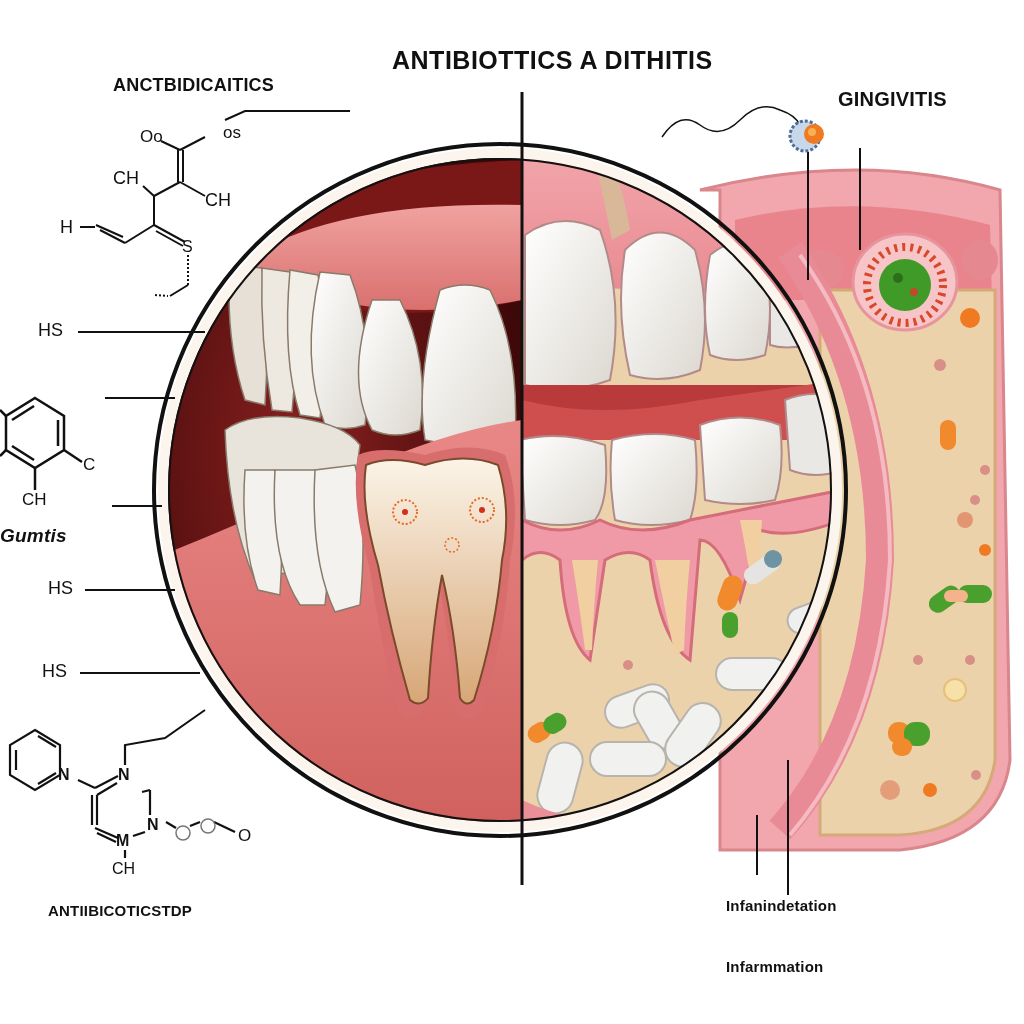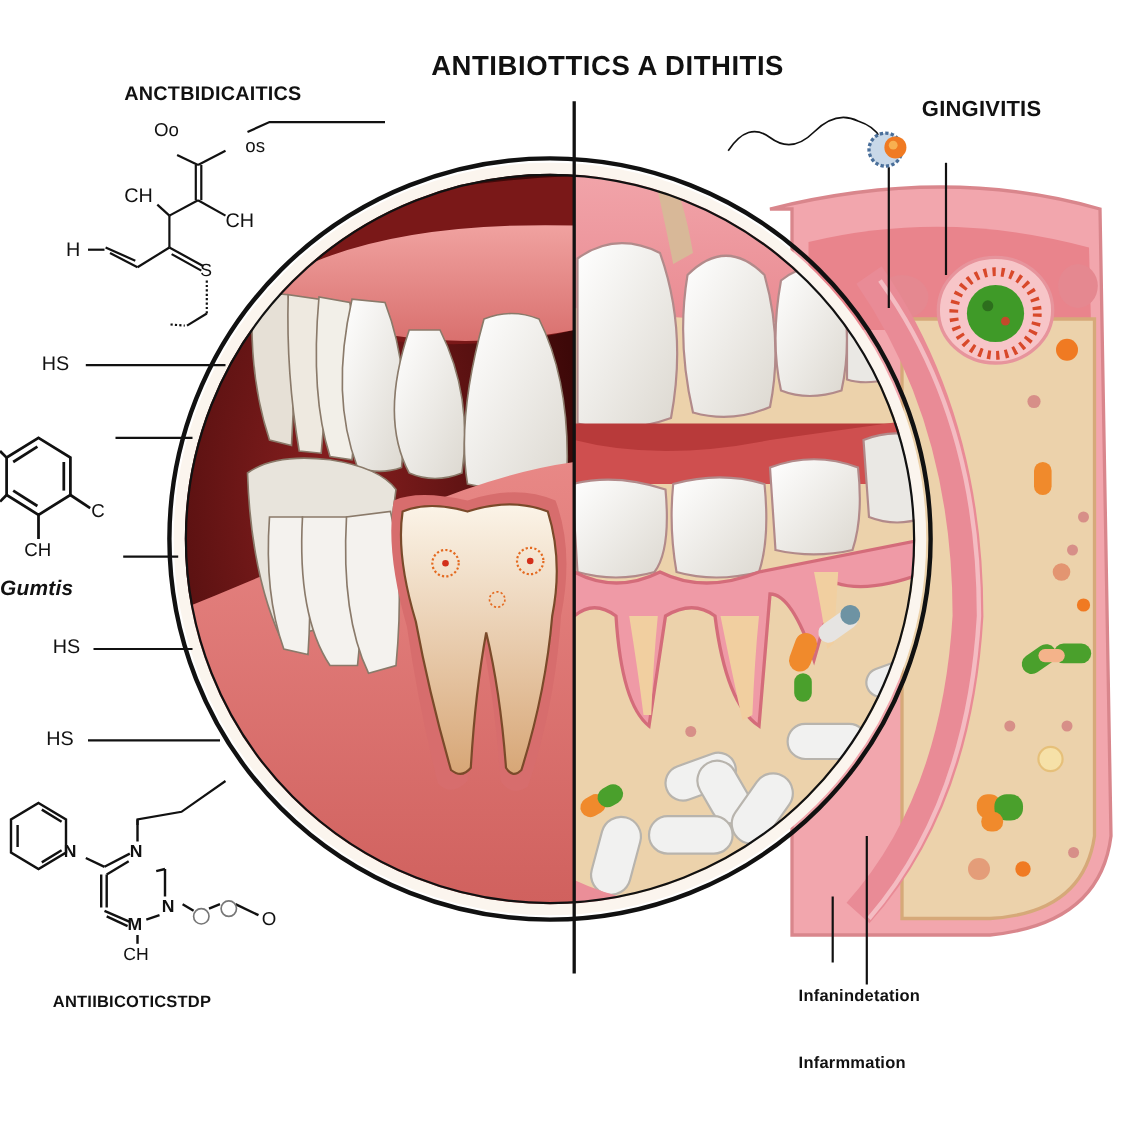--- a/index.html
+++ b/index.html
@@ -260,21 +260,21 @@
 </svg>
 
 <div class="lbl" style="left:392px;top:46px;font-size:25px;letter-spacing:0.5px;">ANTIBIOTTICS A DITHITIS</div>
 <div class="lbl" style="left:93px;top:75px;font-size:18px;margin-left:20px;">ANCTBIDICAITICS</div>
 <div class="lbl" style="left:838px;top:88px;font-size:20px;">GINGIVITIS</div>
 <div class="lbl" style="left:0px;top:525px;font-size:19px;font-weight:bold;font-style:italic;">Gumtis</div>
 <div class="lbl" style="left:48px;top:902px;font-size:15px;">ANTIIBICOTICSTDP</div>
 <div class="lbl" style="left:726px;top:897px;font-size:15px;text-align:right;">Infanindetation</div>
 <div class="lbl" style="left:726px;top:958px;font-size:15px;">Infarmmation</div>
 
-<div class="chem" style="left:140px;top:109px;font-size:17px;">Oo</div>
+<div class="chem" style="left:140px;top:127px;font-size:17px;">Oo</div>
 <div class="chem" style="left:223px;top:123px;font-size:17px;">os</div>
 <div class="chem" style="left:113px;top:168px;font-size:18px;">CH</div>
 <div class="chem" style="left:205px;top:190px;font-size:18px;">CH</div>
 <div class="chem" style="left:60px;top:217px;font-size:18px;">H</div>
 <div class="chem" style="left:182px;top:238px;font-size:16px;">S</div>
 
 <div class="chem" style="left:38px;top:320px;font-size:18px;">HS</div>
 <div class="chem" style="left:48px;top:578px;font-size:18px;">HS</div>
 <div class="chem" style="left:42px;top:661px;font-size:18px;">HS</div>
 

